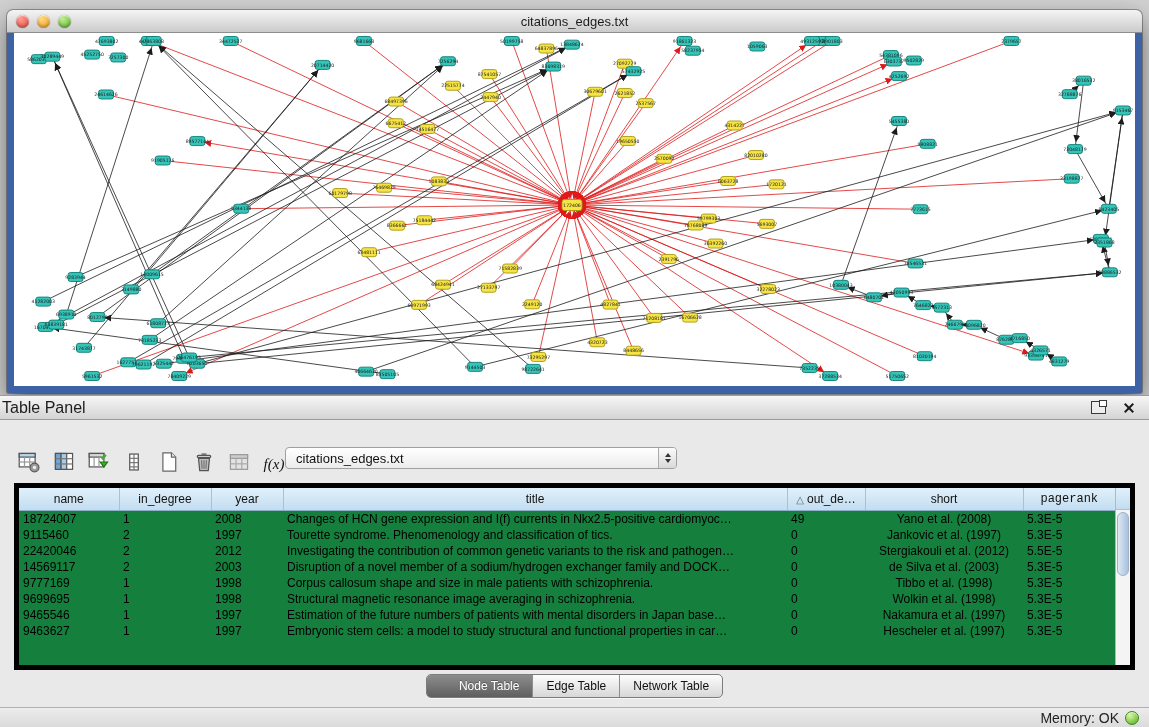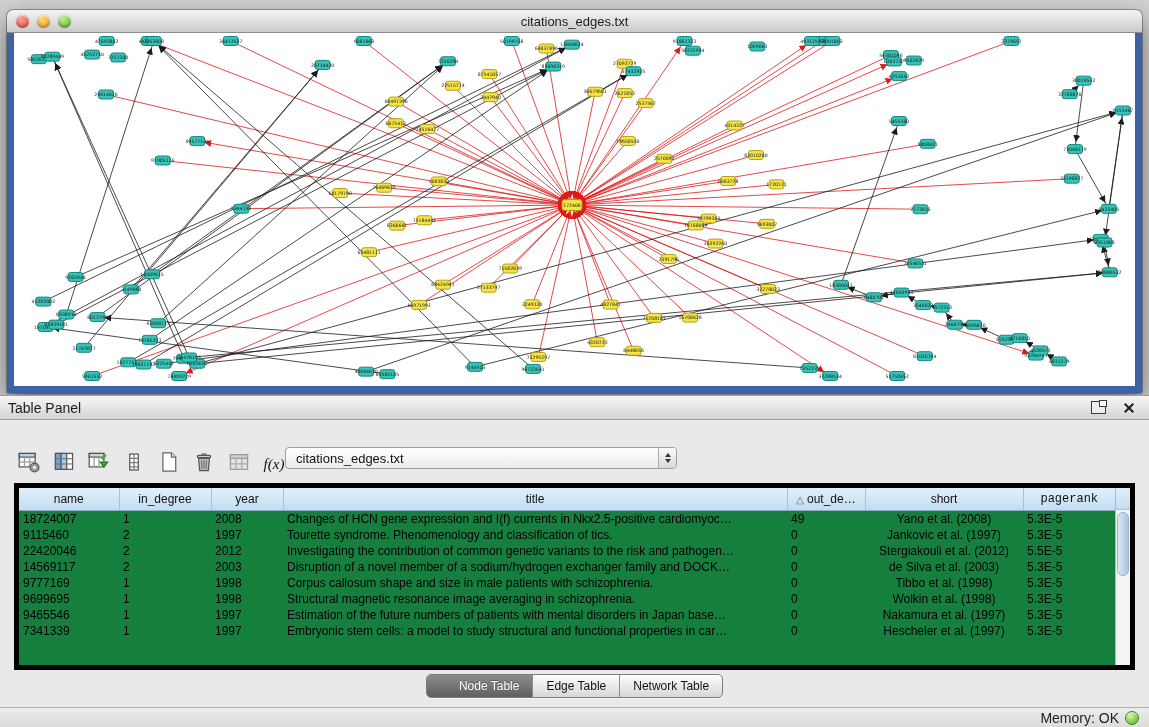--- a/index.html
+++ b/index.html
@@ -12,21 +12,21 @@
   .lights{position:absolute;left:9px;top:5px;display:flex;gap:8px;}
   .light{width:13px;height:13px;border-radius:50%;box-shadow:inset 0 1px 1px rgba(255,255,255,.75),inset 0 -2px 3px rgba(0,0,0,.25),0 0 1px rgba(0,0,0,.6);}
   .light.close{background:radial-gradient(circle at 35% 30%,#ff9d94,#e8483a);}
   .light.min{background:radial-gradient(circle at 35% 30%,#ffd97e,#f09a1d);}
   .light.zoom{background:radial-gradient(circle at 35% 30%,#c4ec91,#55b427);}
   .graph-area{position:absolute;left:7px;right:7px;top:23px;bottom:7px;background:#fff;overflow:hidden;}
   svg.graph{display:block;width:100%;height:100%;}
 
   
   .panel-bar{position:absolute;left:0;top:395px;width:1149px;height:25px;background:linear-gradient(#f6f6f6,#d4d4d4);border-top:1px solid #9b9b9b;border-bottom:1px solid #9b9b9b;box-sizing:border-box;display:flex;align-items:center;}
-  .panel-title{font-size:14px;color:#1d1d1d;margin-left:8px;}
+  .panel-title{font-size:16px;color:#1d1d1d;margin-left:2px;}
   .panel-spacer{flex:1;}
   .float-btn{width:13px;height:11px;border:1px solid #3a3a3a;position:relative;margin-right:17px;background:#eee;}
   .float-btn::after{content:"";position:absolute;right:-2px;top:-2px;width:6px;height:5px;border:1px solid #3a3a3a;background:#fff;}
   .close-btn{width:12px;height:12px;margin-right:14px;position:relative;}
   .close-btn::before,.close-btn::after{content:"";position:absolute;left:5px;top:0;width:2px;height:12px;background:#1c1c1c;}
   .close-btn::before{transform:rotate(45deg);}
   .close-btn::after{transform:rotate(-45deg);}
 
   
   .panel-body{position:absolute;left:0;top:420px;width:1149px;height:287px;background:#e9e9e9;}
@@ -857,21 +857,21 @@
           <tr>
             <td>9465546</td>
             <td>1</td>
             <td>1997</td>
             <td>Estimation of the future numbers of patients with mental disorders in Japan base…</td>
             <td>0</td>
             <td class="c-center">Nakamura et al. (1997)</td>
             <td>5.3E-5</td>
           </tr>
           <tr>
-            <td>7341339</td>
+            <td>9463627</td>
             <td>1</td>
             <td>1997</td>
             <td>Embryonic stem cells: a model to study structural and functional properties in car…</td>
             <td>0</td>
             <td class="c-center">Hescheler et al. (1997)</td>
             <td>5.3E-5</td>
           </tr>
         </tbody>
     </table>
     <div class="vscroll">

